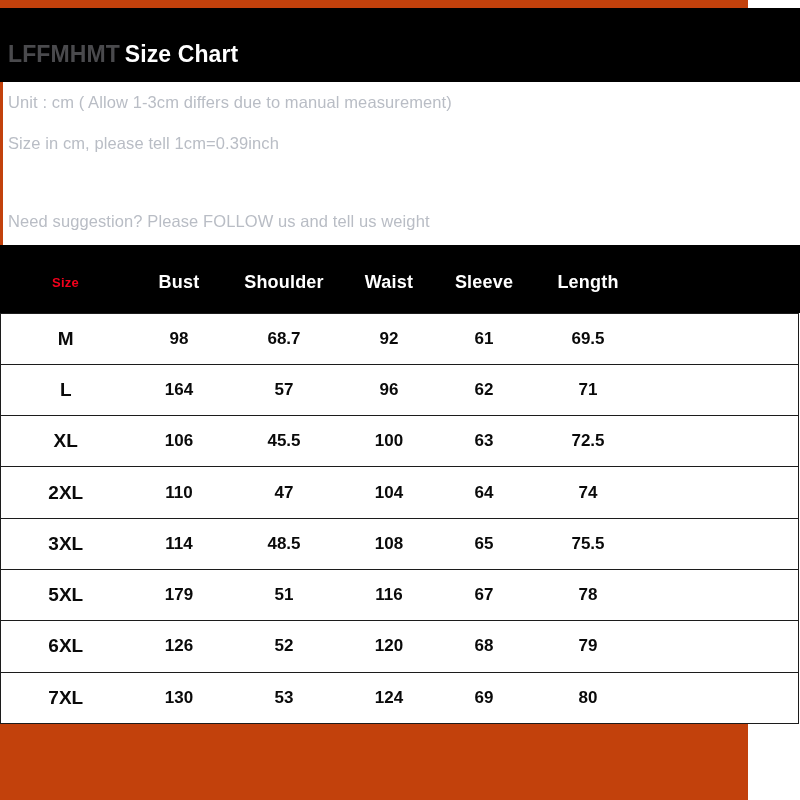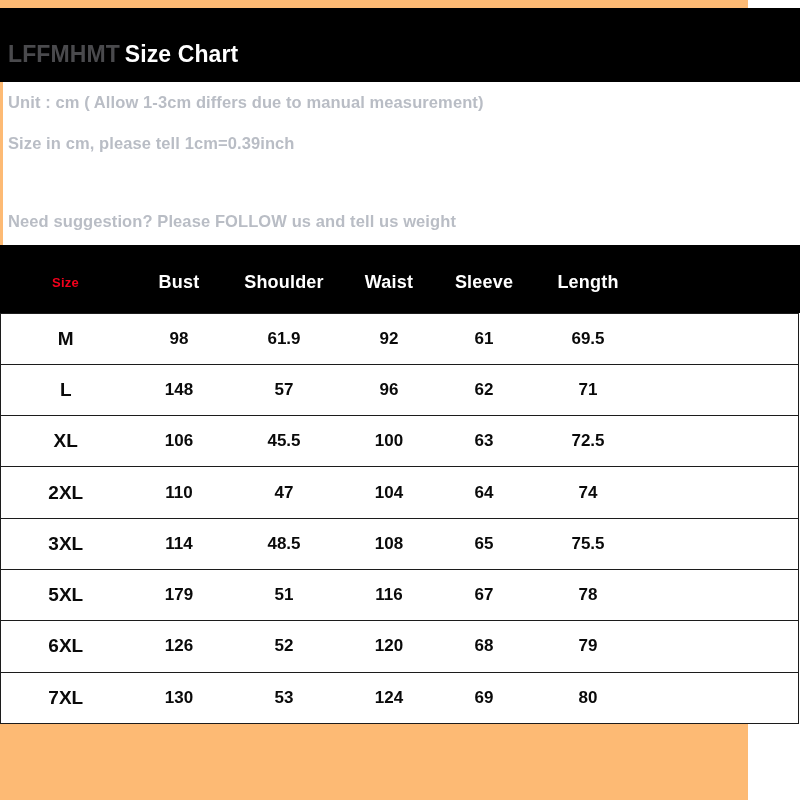--- a/index.html
+++ b/index.html
@@ -11,21 +11,21 @@
     width: 800px;
     height: 800px;
     font-family: "Liberation Sans", sans-serif;
     overflow: hidden;
   }
 
   #page {
     position: relative;
     width: 748px;
     height: 800px;
-    background: #fdba74;
+    background: #c2410c;
   }
 
   
   .banner {
     position: absolute;
     left: 0;
     top: 8px;
     width: 800px;
     height: 74px;
     background: #000000;
@@ -53,21 +53,21 @@
     left: 3px;
     top: 82px;
     width: 794px;
     height: 163px;
     background: #ffffff;
   }
   .note-line {
     position: absolute;
     left: 5px;
     font-size: 16.5px;
-    font-weight: bold;
+    font-weight: normal;
     color: #b9bdc5;
     white-space: nowrap;
     letter-spacing: 0.1px;
   }
   .note-1 { top: 11px; }
   .note-2 { top: 52px; }
   .note-3 { top: 130px; }
 
   
   .head-strip {
@@ -180,29 +180,29 @@
         <th>Waist</th>
         <th>Sleeve</th>
         <th>Length</th>
         <th class="col-pad"></th>
       </tr>
     </thead>
     <tbody id="table-body">
         <tr>
           <td class="cell-size">M</td>
           <td>98</td>
-          <td>61.9</td>
+          <td>68.7</td>
           <td>92</td>
           <td>61</td>
           <td>69.5</td>
           <td class="cell-pad"></td>
         </tr>
         <tr>
           <td class="cell-size">L</td>
-          <td>148</td>
+          <td>164</td>
           <td>57</td>
           <td>96</td>
           <td>62</td>
           <td>71</td>
           <td class="cell-pad"></td>
         </tr>
         <tr>
           <td class="cell-size">XL</td>
           <td>106</td>
           <td>45.5</td>

